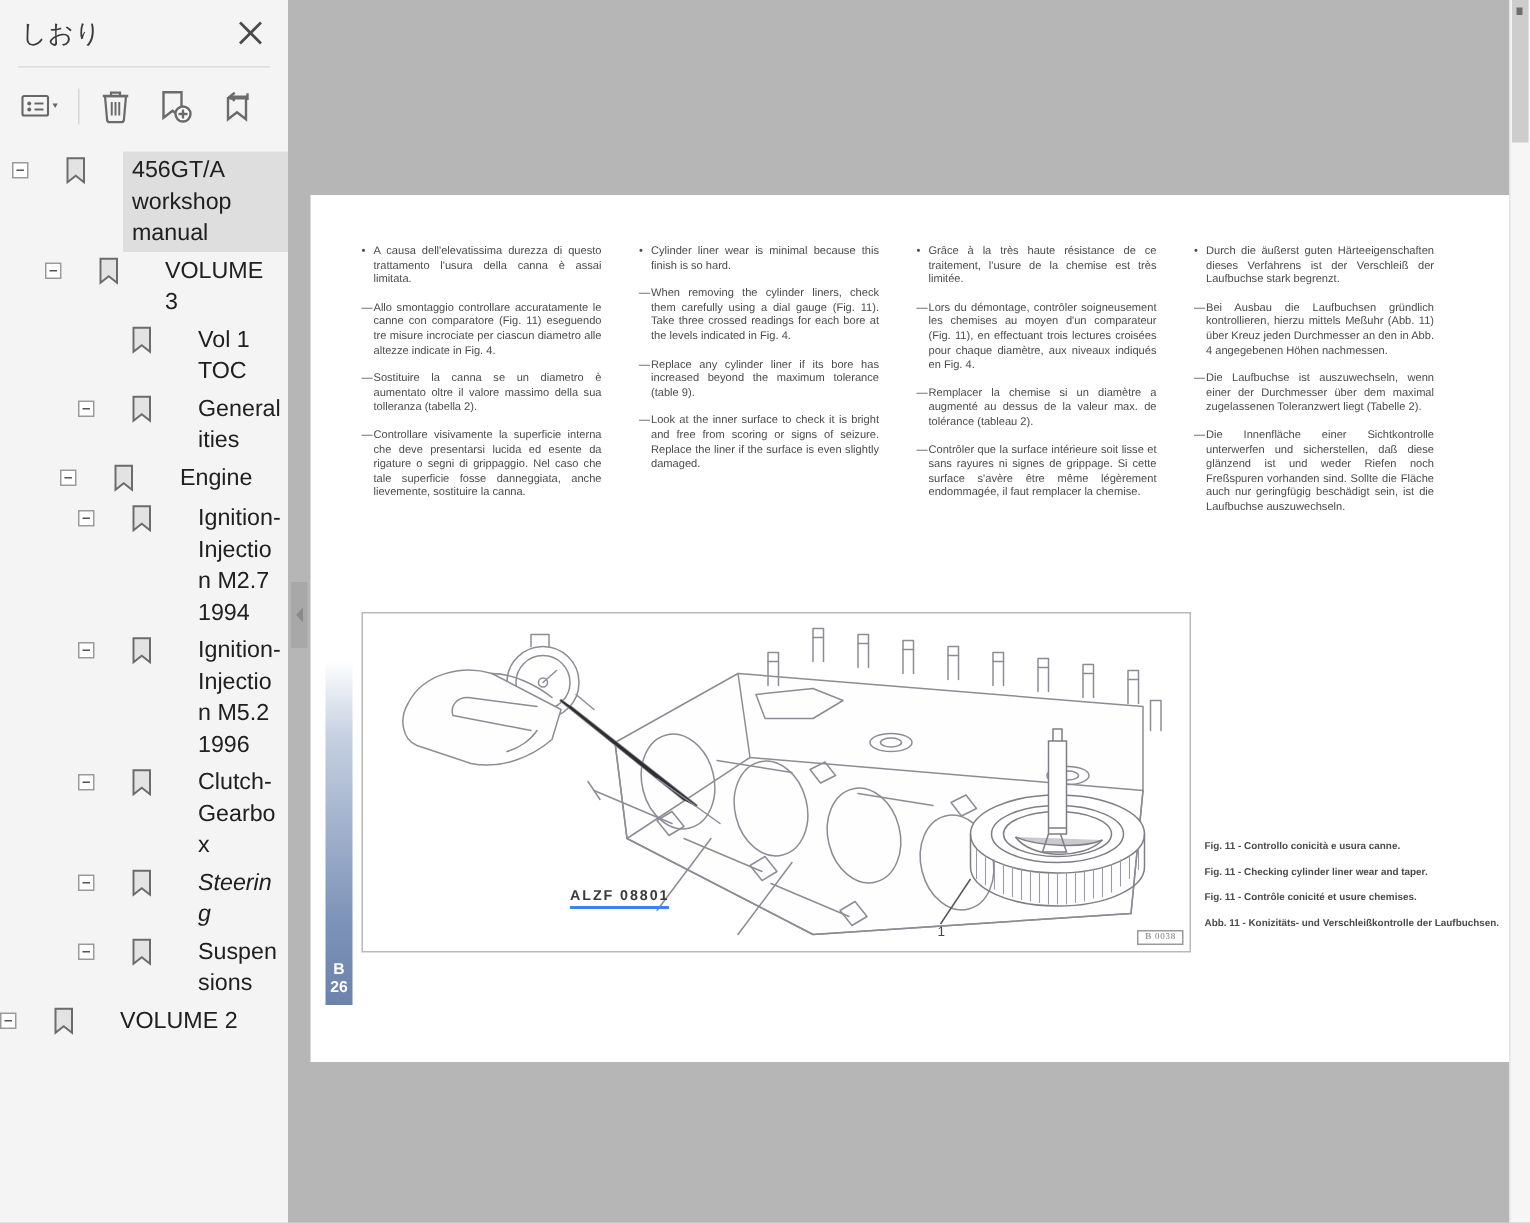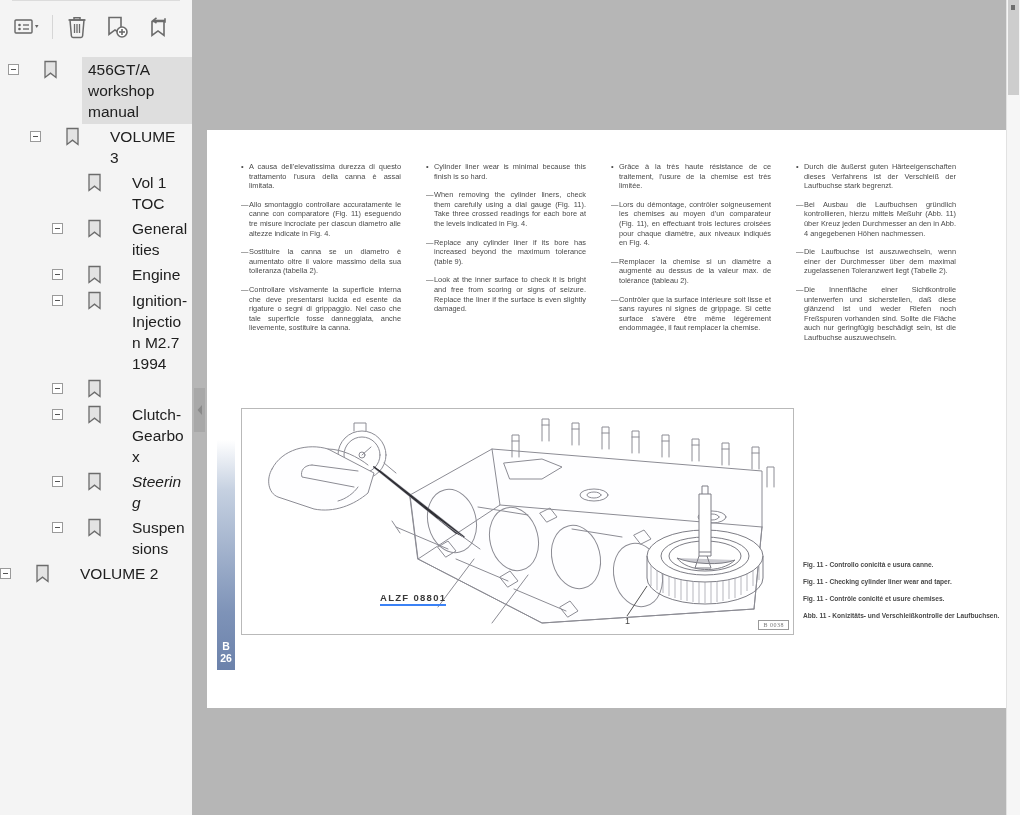--- a/index.html
+++ b/index.html
@@ -150,20 +150,29 @@
     position:absolute;top:5px;left:4px;width:4px;height:5px;background:#6e6e6e;
   }
 </style>
 </head>
 <body>
 
 <div class="app">
 
   <div class="sidebar">
 
+    <div class="sb-header">
+      <div class="sb-title">しおり</div>
+      <div class="close-btn">
+        <svg width="26" height="26" viewBox="0 0 26 26">
+          <line x1="6" y1="6" x2="20" y2="20" stroke="#4a4a4a" stroke-width="1.8"></line>
+          <line x1="20" y1="6" x2="6" y2="20" stroke="#4a4a4a" stroke-width="1.8"></line>
+        </svg>
+      </div>
+    </div>
     <div class="sb-sep"></div>
 
     <div class="sb-toolbar">
       <div class="tb-btn">
         <svg width="28" height="22" viewBox="0 0 28 22">
           <rect x="1" y="4" width="17" height="13" rx="1" fill="none" stroke="#666" stroke-width="1.4"></rect>
           <circle cx="5.5" cy="9" r="1.3" fill="#666"></circle>
           <circle cx="5.5" cy="13" r="1.3" fill="#666"></circle>
           <line x1="9" y1="9" x2="15" y2="9" stroke="#666" stroke-width="1.3"></line>
           <line x1="9" y1="13" x2="15" y2="13" stroke="#666" stroke-width="1.3"></line>
@@ -221,39 +230,40 @@
             </svg></span>
           <div class="tree-label">Vol 1 TOC</div>
         </div>
         <div class="tree-row" style="padding-left: 52px;">
           <div class="tw"></div>
           <span class="bm-ico"><svg width="15" height="19" viewBox="0 0 15 19">
               <path d="M2 1.5 h11 v16 l-5.5 -4.3 l-5.5 4.3 z" fill="#e3e3e3" stroke="#6b6b6b" stroke-width="1.3"></path>
             </svg></span>
           <div class="tree-label">Generalities</div>
         </div>
+        <div class="tree-row" style="padding-left: 40px;">
+          <div class="tw"></div>
+          <span class="bm-ico"><svg width="15" height="19" viewBox="0 0 15 19">
+              <path d="M2 1.5 h11 v16 l-5.5 -4.3 l-5.5 4.3 z" fill="#e3e3e3" stroke="#6b6b6b" stroke-width="1.3"></path>
+            </svg></span>
+          <div class="tree-label">Engine</div>
+        </div>
         <div class="tree-row" style="padding-left: 52px;">
           <div class="tw"></div>
           <span class="bm-ico"><svg width="15" height="19" viewBox="0 0 15 19">
               <path d="M2 1.5 h11 v16 l-5.5 -4.3 l-5.5 4.3 z" fill="#e3e3e3" stroke="#6b6b6b" stroke-width="1.3"></path>
             </svg></span>
-          <div class="tree-label">Engine</div>
+          <div class="tree-label">Ignition-Injection M2.7 1994</div>
         </div>
         <div class="tree-row" style="padding-left: 52px;">
           <div class="tw"></div>
           <span class="bm-ico"><svg width="15" height="19" viewBox="0 0 15 19">
               <path d="M2 1.5 h11 v16 l-5.5 -4.3 l-5.5 4.3 z" fill="#e3e3e3" stroke="#6b6b6b" stroke-width="1.3"></path>
             </svg></span>
-          <div class="tree-label">Ignition-Injection M2.7 1994</div>
-        </div>
-        <div class="tree-row" style="padding-left: 52px;">
-          <div class="tw"></div>
-          <span class="bm-ico"><svg width="15" height="19" viewBox="0 0 15 19">
-              <path d="M2 1.5 h11 v16 l-5.5 -4.3 l-5.5 4.3 z" fill="#e3e3e3" stroke="#6b6b6b" stroke-width="1.3"></path>
-            </svg></span>
+          <div class="tree-label">Ignition-Injection M5.2 1996</div>
         </div>
         <div class="tree-row" style="padding-left: 52px;">
           <div class="tw"></div>
           <span class="bm-ico"><svg width="15" height="19" viewBox="0 0 15 19">
               <path d="M2 1.5 h11 v16 l-5.5 -4.3 l-5.5 4.3 z" fill="#e3e3e3" stroke="#6b6b6b" stroke-width="1.3"></path>
             </svg></span>
           <div class="tree-label">Clutch-Gearbox</div>
         </div>
         <div class="tree-row" style="padding-left: 52px; font-style: italic;">
           <div class="tw"></div>

